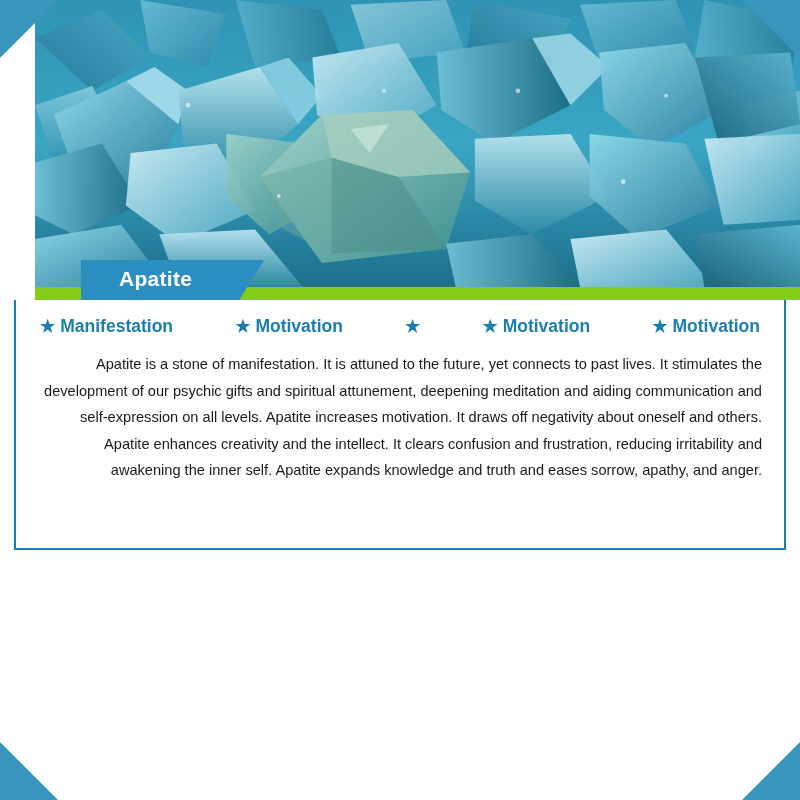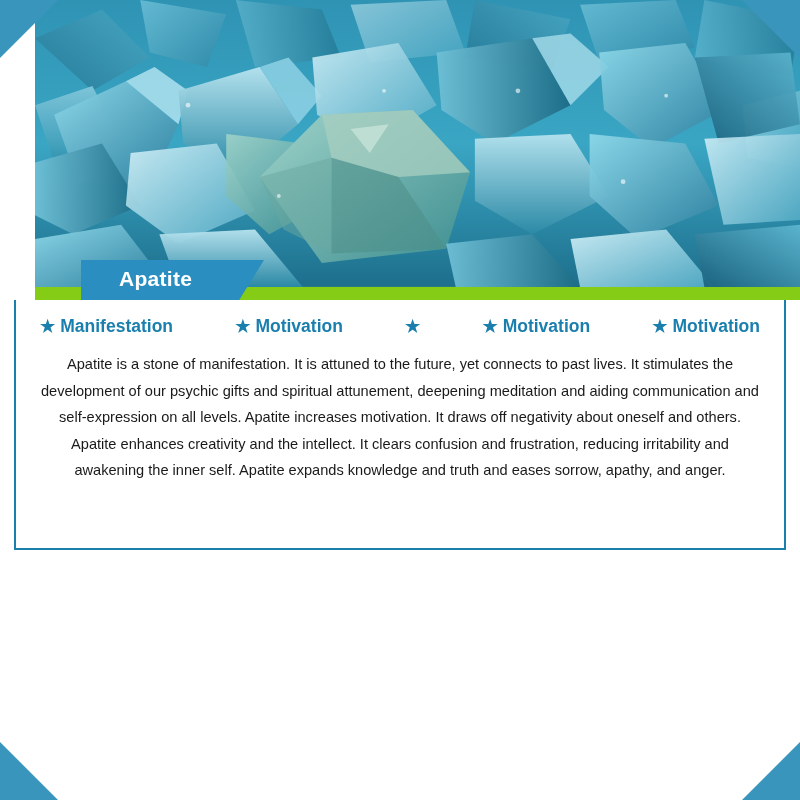--- a/index.html
+++ b/index.html
@@ -141,21 +141,21 @@
     font-weight: bold;
     white-space: nowrap;
   }
   .kw .star { font-size: 17px; line-height: 1; color: #1b7fae; }
 
   .desc {
     margin-top: 4px;
     font-size: 14.6px;
     line-height: 1.82;
     color: #1a1a1a;
-    text-align: center;
+    text-align: right;
   }
 </style>
 </head>
 <body>
 
 <div class="page">
 
   <div class="corner tl"></div>
   <div class="corner tr"></div>
   <div class="corner bl"></div>

